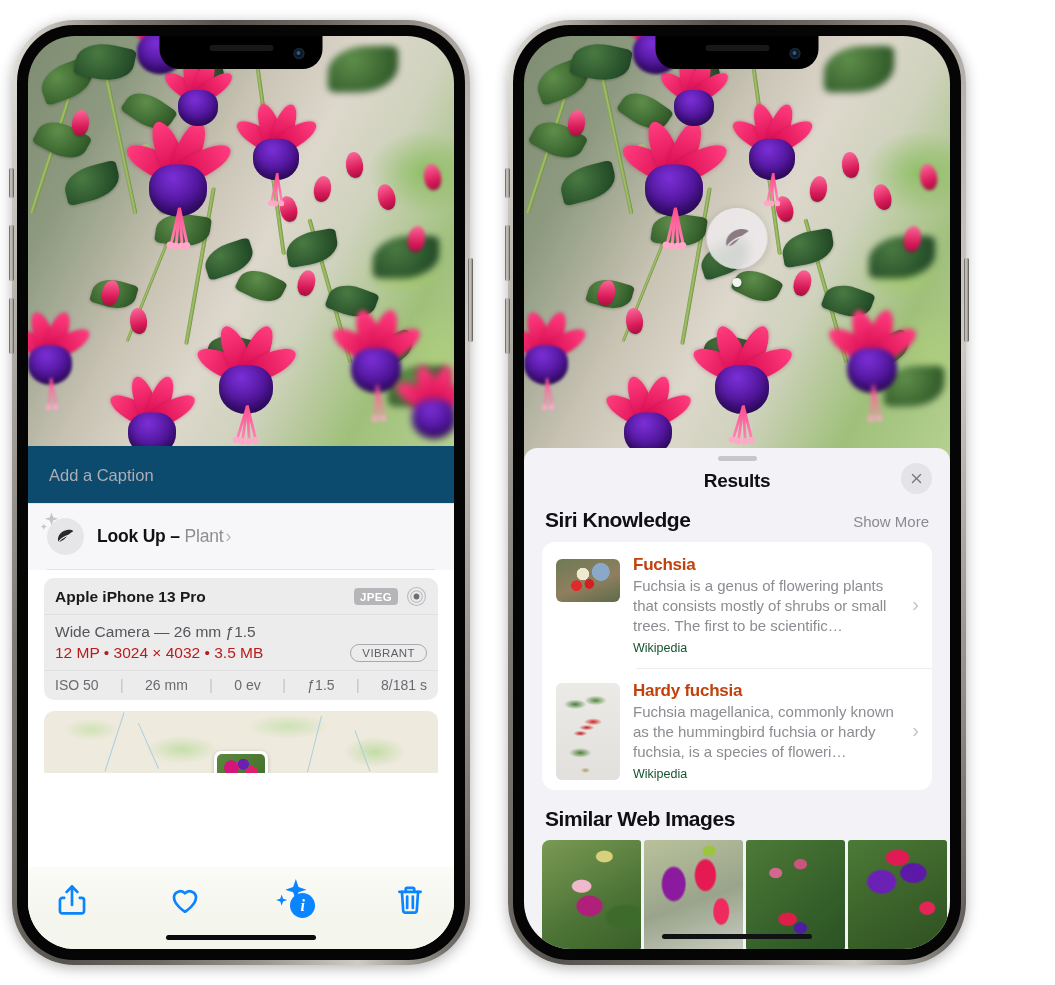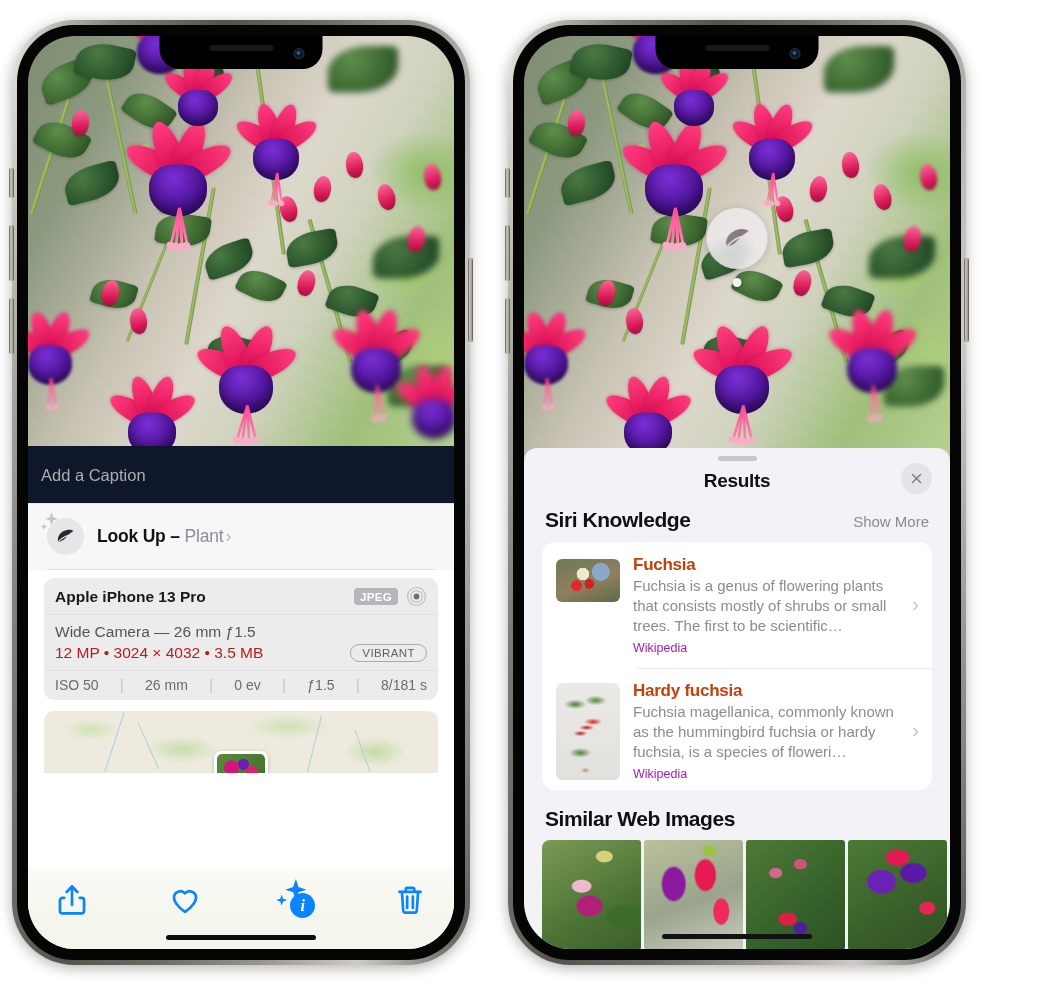--- a/index.html
+++ b/index.html
@@ -136,23 +136,23 @@
   .blur-soft { filter: blur(1.6px); }
   .blur-more { filter: blur(3.2px); }
 
   
   .info-sheet {
     position: absolute; left: 0; right: 0; bottom: 0;
     background: #ffffff;
     display: flex; flex-direction: column;
   }
   .caption-row {
-    padding: 20px 13px 18px;
+    padding: 20px 21px 18px;
     font-size: 16.5px; color: #adadb2;
-    background: #0f172a;
+    background: #0c4a6e;
     border-bottom: 1px solid #e4e4e6;
   }
   .lookup-row {
     display: flex; align-items: center; gap: 13px;
     padding: 14px 19px 15px;
     background: #f7f7f9;
     position: relative;
   }
   .lookup-row::after {
     content:''; position:absolute; left:19px; right:19px; bottom:0;
@@ -334,21 +334,21 @@
       radial-gradient(ellipse 10px 4px at 38% 52%, #c91b1b, transparent 70%),
       radial-gradient(ellipse 16px 7px at 30% 22%, #4a7f3a, transparent 70%),
       radial-gradient(ellipse 16px 7px at 62% 18%, #56893f, transparent 70%),
       radial-gradient(ellipse 16px 7px at 38% 72%, #4d8139, transparent 70%),
       radial-gradient(ellipse 7px 4px at 46% 90%, #b09a62, transparent 70%),
       linear-gradient(180deg,#eceae6,#e2e0dc);
   }
   .kbody { flex: 1; min-width: 0; }
   .ktitle { font-size: 17px; font-weight: 700; color: #c2410c; letter-spacing:-.25px; }
   .kdesc { font-size: 15px; line-height: 1.33; color: #8c8c92; margin-top: 1px; }
-  .ksrc { font-size: 12.5px; color: #a21caf; margin-top: 5px; }
+  .ksrc { font-size: 12.5px; color: #14532d; margin-top: 5px; }
   .kchev { align-self: center; color:#c3c3c8; font-size: 20px; flex: none; padding-left: 2px; }
 
   .sec-head2 { padding: 17px 21px 9px; }
   .web-strip { display: flex; gap: 3px; padding: 0 0 0 18px; overflow: hidden; }
   .web-img { width: 99px; height: 110px; flex: none; border-radius: 3px; }
   .web-img:first-child { border-radius: 8px 3px 3px 8px; }
   .w1 {
     background:
       radial-gradient(ellipse 20px 16px at 48% 60%, #b01f7a 60%, transparent 70%),
       radial-gradient(ellipse 15px 10px at 40% 42%, #f0b8cc 60%, transparent 70%),

